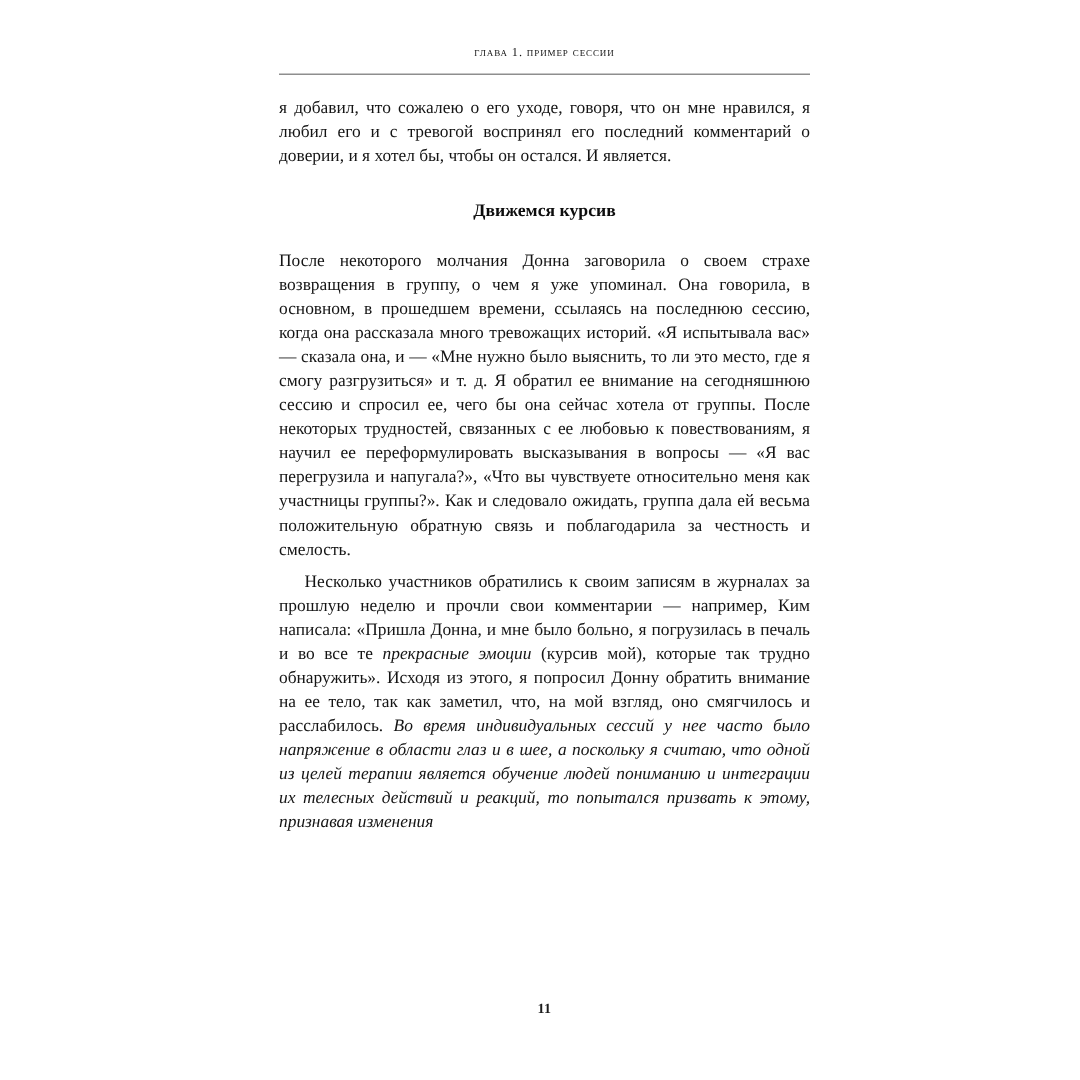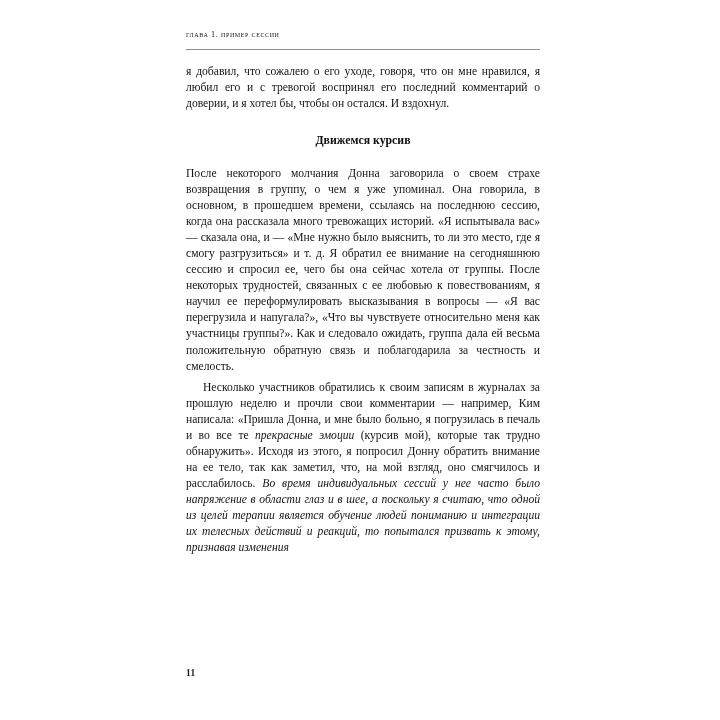--- a/index.html
+++ b/index.html
@@ -28,21 +28,21 @@
   .text-column {
     position: absolute;
     left: 186px;
     top: 0;
     width: 354px;
   }
 
   
   .running-head {
     margin-top: 30px;
-    text-align: left;
+    text-align: center;
     font-size: 8.2px;
     letter-spacing: 0.6px;
     font-variant: small-caps;
     text-transform: lowercase;
     color: #141414;
     line-height: 1.2;
     white-space: nowrap;
   }
 
   .head-rule {
@@ -94,40 +94,41 @@
   .para-gap {
     height: 5px;
   }
 
   
   .folio {
     position: absolute;
     left: 186px;
     width: 354px;
     top: 668px;
+    text-align: center;
     font-size: 9.4px;
     font-weight: bold;
     color: #1c1c1c;
     letter-spacing: 0.3px;
   }
 </style>
 </head>
 <body>
 
 <div class="page">
 
   <div class="text-column">
 
     <div class="running-head">Глава 1. Пример сессии</div>
 
     <div class="head-rule"></div>
 
     <div class="body-block">
 
-      <p class="para noindent">я добавил, что сожалею о его уходе, говоря, что он мне нра­вился, я любил его и с тревогой воспринял его последний комментарий о доверии, и я хотел бы, чтобы он остался. И вздохнул.</p>
+      <p class="para noindent">я добавил, что сожалею о его уходе, говоря, что он мне нра­вился, я любил его и с тревогой воспринял его последний комментарий о доверии, и я хотел бы, чтобы он остался. И является.</p>
 
       <div class="heading-wrap">
         <h2 class="section-heading">Движемся курсив</h2>
       </div>
 
       <p class="para noindent">После некоторого молчания Донна заговорила о своем страхе возвращения в группу, о чем я уже упоминал. Она говорила, в основном, в прошедшем времени, ссылаясь на последнюю сессию, когда она рассказала много тревожа­щих историй. «Я испытывала вас» — сказала она, и — «Мне нужно было выяснить, то ли это место, где я смогу раз­грузиться» и т. д. Я обратил ее внимание на сегодняшнюю сессию и спросил ее, чего бы она сейчас хотела от группы. После некоторых трудностей, связанных с ее любовью к по­вествованиям, я научил ее переформулировать высказыва­ния в вопросы — «Я вас перегрузила и напугала?», «Что вы чувствуете относительно меня как участницы группы?». Как и следовало ожидать, группа дала ей весьма положи­тельную обратную связь и поблагодарила за честность и смелость.</p>
 
       <div class="para-gap"></div>
 
       <p class="para indent"><span>Несколько участников обратились к своим записям в журналах за прошлую неделю и прочли свои коммен­тарии — например, Ким написала: «Пришла Донна, и мне было больно, я погрузилась в печаль и во все те </span><em class="ital">прекрасные эмоции</em><span> (курсив мой), которые так трудно обнаружить». Ис­ходя из этого, я попросил Донну обратить внимание на ее тело, так как заметил, что, на мой взгляд, оно смягчилось и расслабилось. </span><em class="ital">Во время индивидуальных сессий у нее ча­сто было напряжение в области глаз и в шее, а поскольку я считаю, что одной из целей терапии является обучение лю­дей пониманию и интеграции их телесных действий и реак­ций, то попытался призвать к этому, признавая изменения</em></p>

